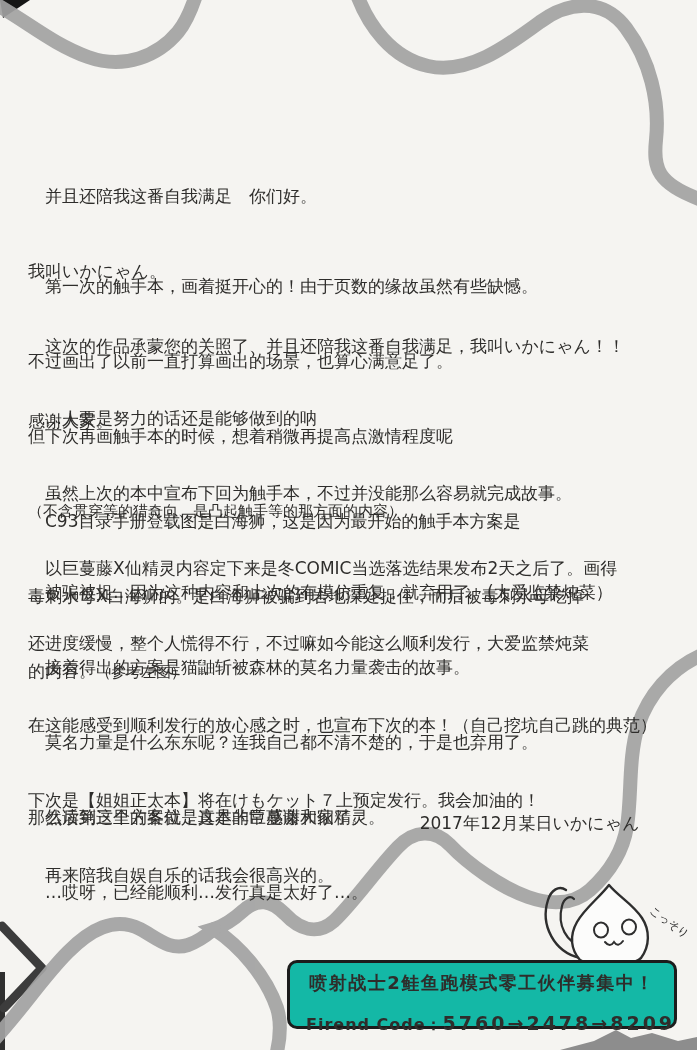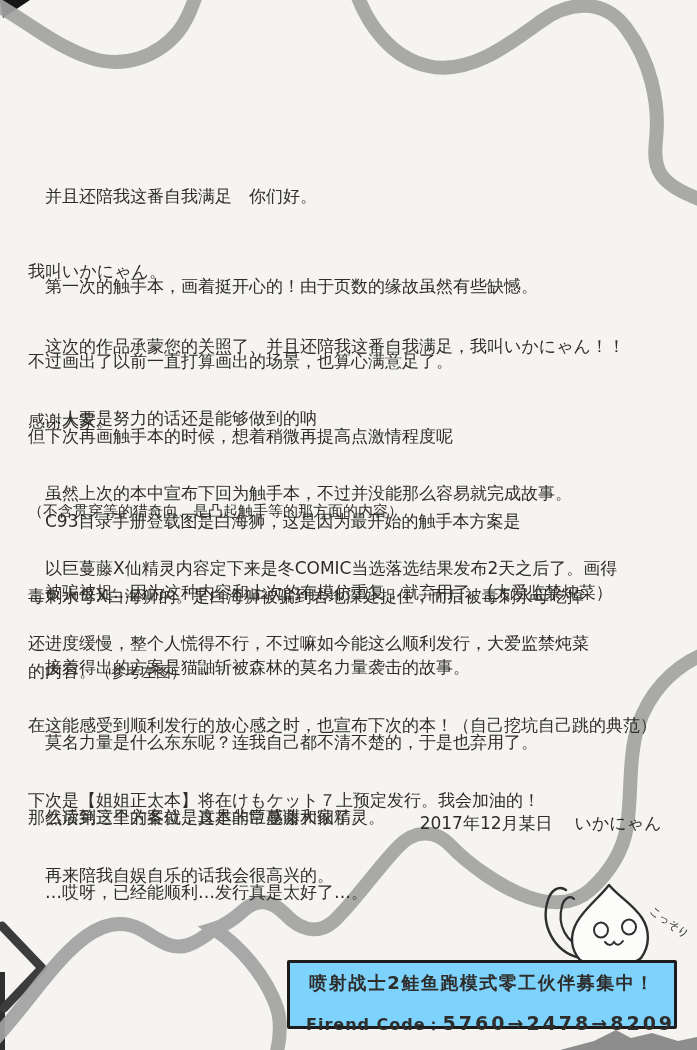--- a/index.html
+++ b/index.html
@@ -23,27 +23,27 @@
     position:absolute;left:28px;
     font-size:17px;line-height:25px;letter-spacing:0px;
     white-space:pre;
   }
   .block .line{height:25px;}
   .small{font-size:15px;}
   .date-row{
     position:absolute;left:398px;top:792px;
     font-size:17px;white-space:pre;
   }
-  .date-row .sig{margin-left:22px;}
+  .date-row .sig{}
   .recruit-box{
     position:absolute;left:287px;top:960px;
     width:390px;height:69px;box-sizing:border-box;
-    background:#7dd3fc;
+    background:#14b8a6;
     border:3px solid var(--box-border);
-    border-radius:2px;
+    border-radius:10px;
     padding:8px 12px 0 12px;
   }
   .recruit-headline{
     text-align:center;
     font-weight:bold;font-size:18px;line-height:23px;letter-spacing:1.5px;
     white-space:nowrap;
   }
   .recruit-code{
     margin-top:18px;padding-left:4px;white-space:nowrap;
   }

